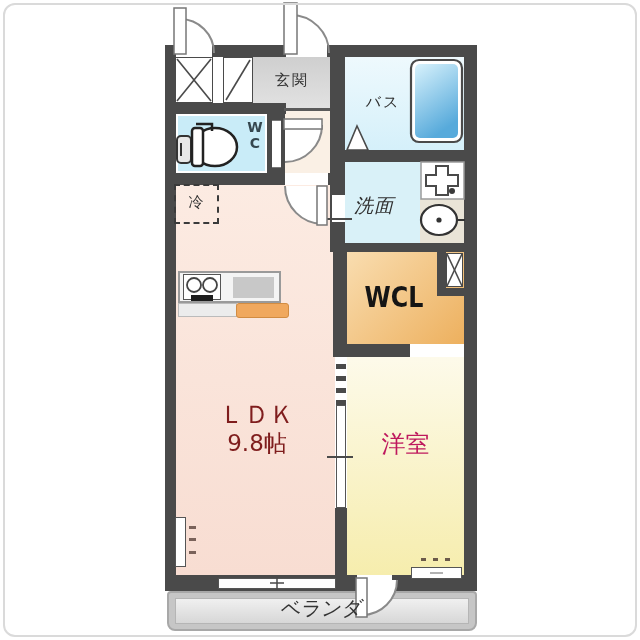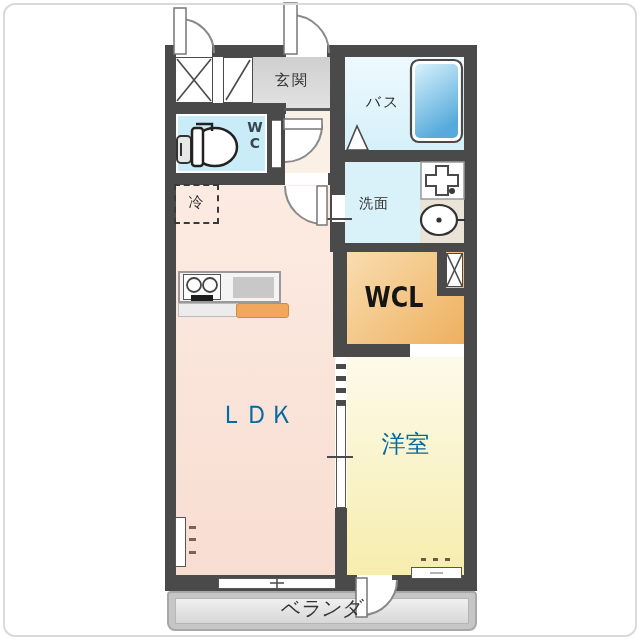--- a/index.html
+++ b/index.html
@@ -196,25 +196,26 @@
       <line x1="430" y1="573" x2="443" y2="573" stroke="#999" stroke-width="1.5"></line>
     </g>
   </svg>
 
   <div class="room-label" style="left:258px;top:72px;width:68px;font-size:15px;letter-spacing:2px;">玄関</div>
   <div class="room-label" style="left:350px;top:94px;width:66px;font-size:15px;letter-spacing:2px;">バス</div>
   <div class="room-label" style="left:246px;top:119px;width:18px;font-size:14px;font-weight:bold;color:#35474f;">
     <div>W</div>
     <div>C</div>
   </div>
-  <div class="room-label" style="left:341px;top:195px;width:66px;font-size:14px;letter-spacing:1px;">洗面</div>
+  <div class="room-label" style="left:341px;top:195px;width:66px;font-size:19px;letter-spacing:1px;font-style:italic;">洗面</div>
   <div class="room-label" style="left:181px;top:194px;width:30px;font-size:15px;">冷</div>
   <div class="room-label" style="left:350px;top:281px;width:88px;font-size:29px;font-weight:bold;color:#151515;transform:scaleX(0.82);">WCL</div>
-  <div class="room-label" style="left:178px;top:401px;width:158px;font-size:25px;color:#0369a1;">
+  <div class="room-label" style="left:178px;top:401px;width:158px;font-size:25px;color:#7f1d1d;">
     <div>ＬＤＫ</div>
-  </div>
-  <div class="room-label" style="left:347px;top:431px;width:117px;font-size:24px;color:#0369a1;">
+    <div style="font-size:23px;">9.8帖</div>
+  </div>
+  <div class="room-label" style="left:347px;top:431px;width:117px;font-size:24px;color:#be185d;">
     <div>洋室</div>
   </div>
   <div class="room-label" style="left:167px;top:597px;width:310px;font-size:20px;color:#333;transform:skewX(-8deg);">ベランダ</div>
 
   <div class="frame"></div>
 </div>
 
 </body></html>

